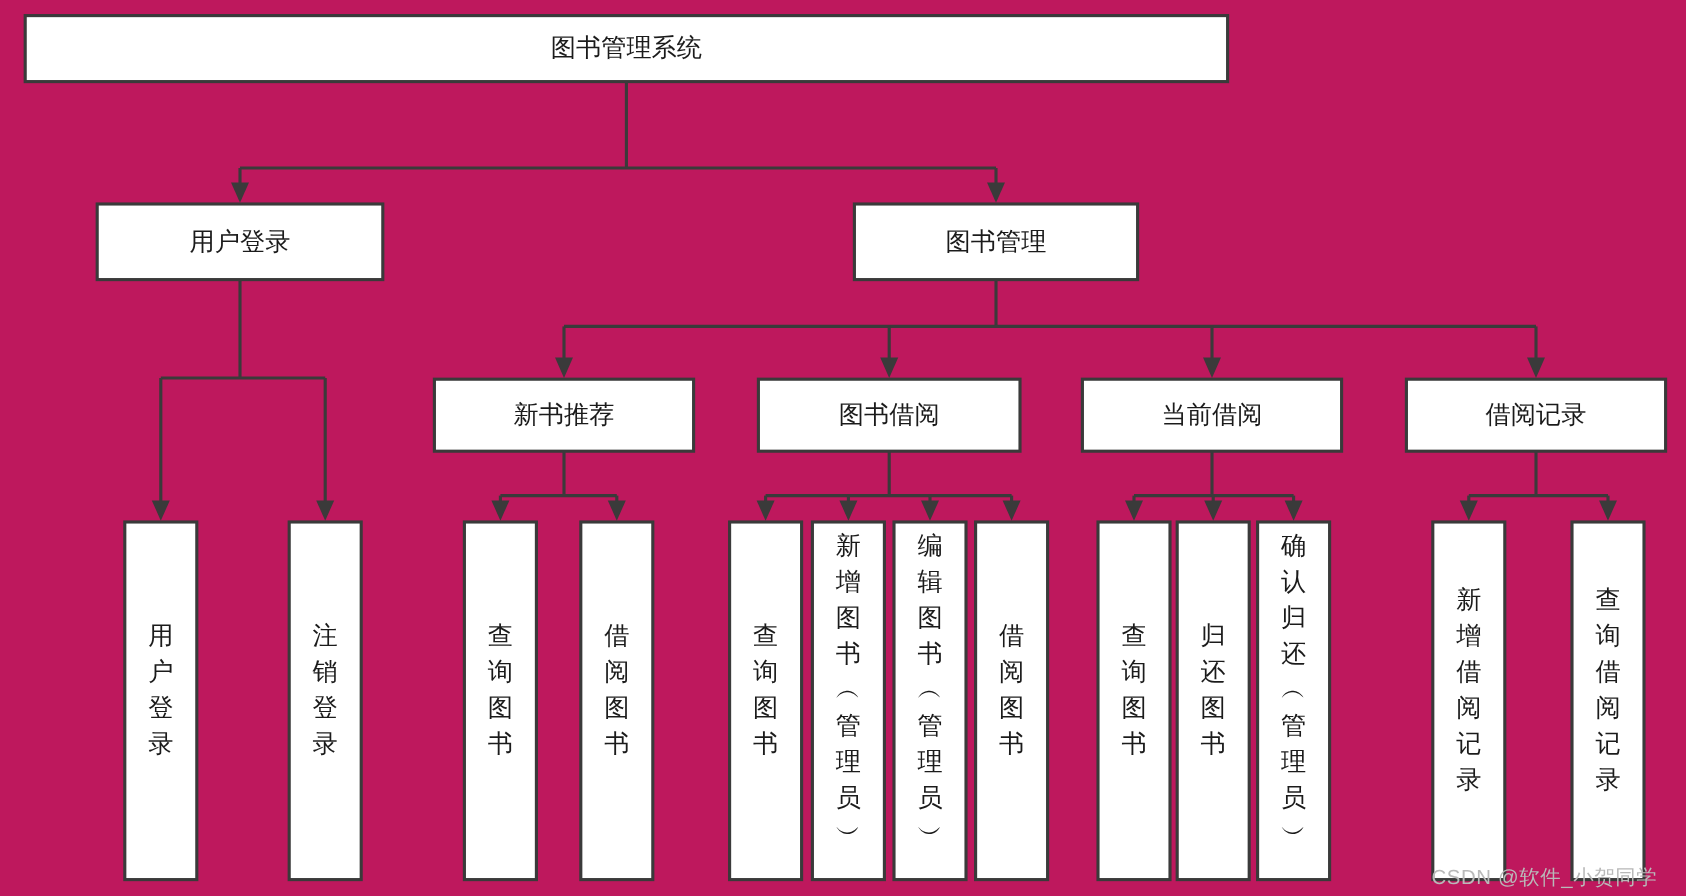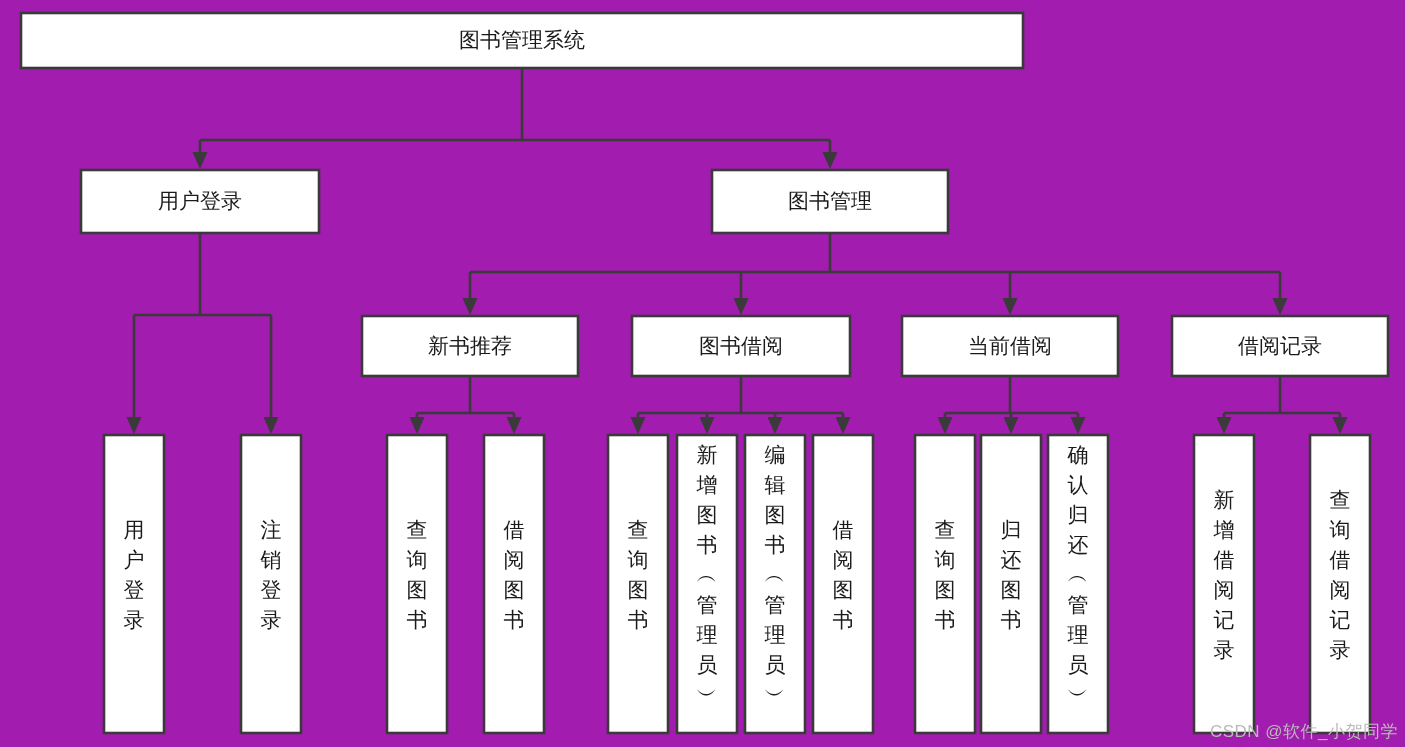--- a/index.html
+++ b/index.html
@@ -10,21 +10,21 @@
   body {
     width: 1405px;
     height: 747px;
     font-family: "Liberation Sans", "DejaVu Sans", sans-serif;
     overflow: hidden;
   }
   #diagram-root {
     position: relative;
     width: 1405px;
     height: 747px;
-    background: #a21caf;
+    background: #be185d;
   }
   svg#flowchart {
     position: absolute;
     top: 0;
     left: 0;
     width: 1405px;
     height: 747px;
     display: block;
   }
   .node-box {
@@ -50,21 +50,21 @@
     dominant-baseline: middle;
   }
   .node-label-v {
     font-family: "Liberation Sans", "DejaVu Sans", sans-serif;
     font-size: 21px;
     fill: #1b1b1b;
     text-anchor: middle;
   }
   .watermark-text {
     position: absolute;
-    right: 7px;
+    right: 24px;
     bottom: 4px;
     font-family: "Liberation Sans", "DejaVu Sans", sans-serif;
     font-size: 17px;
     color: #b9b9b9;
     letter-spacing: 0.5px;
     white-space: nowrap;
     user-select: none;
   }
 </style>
 </head>

